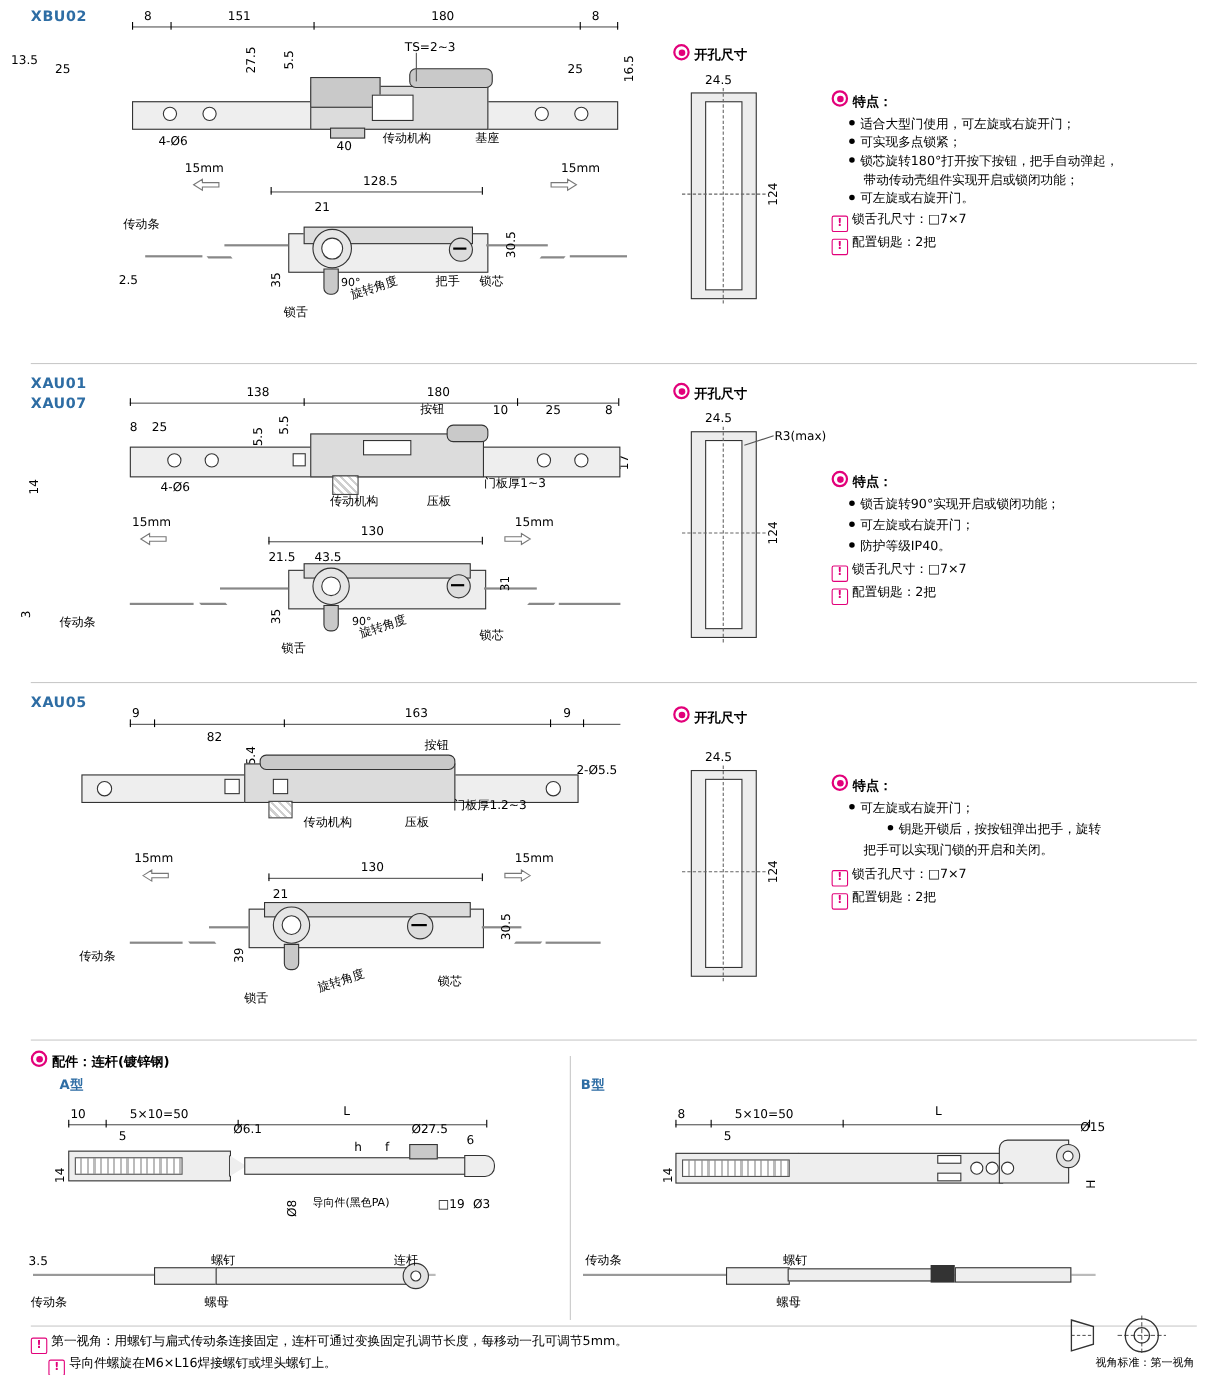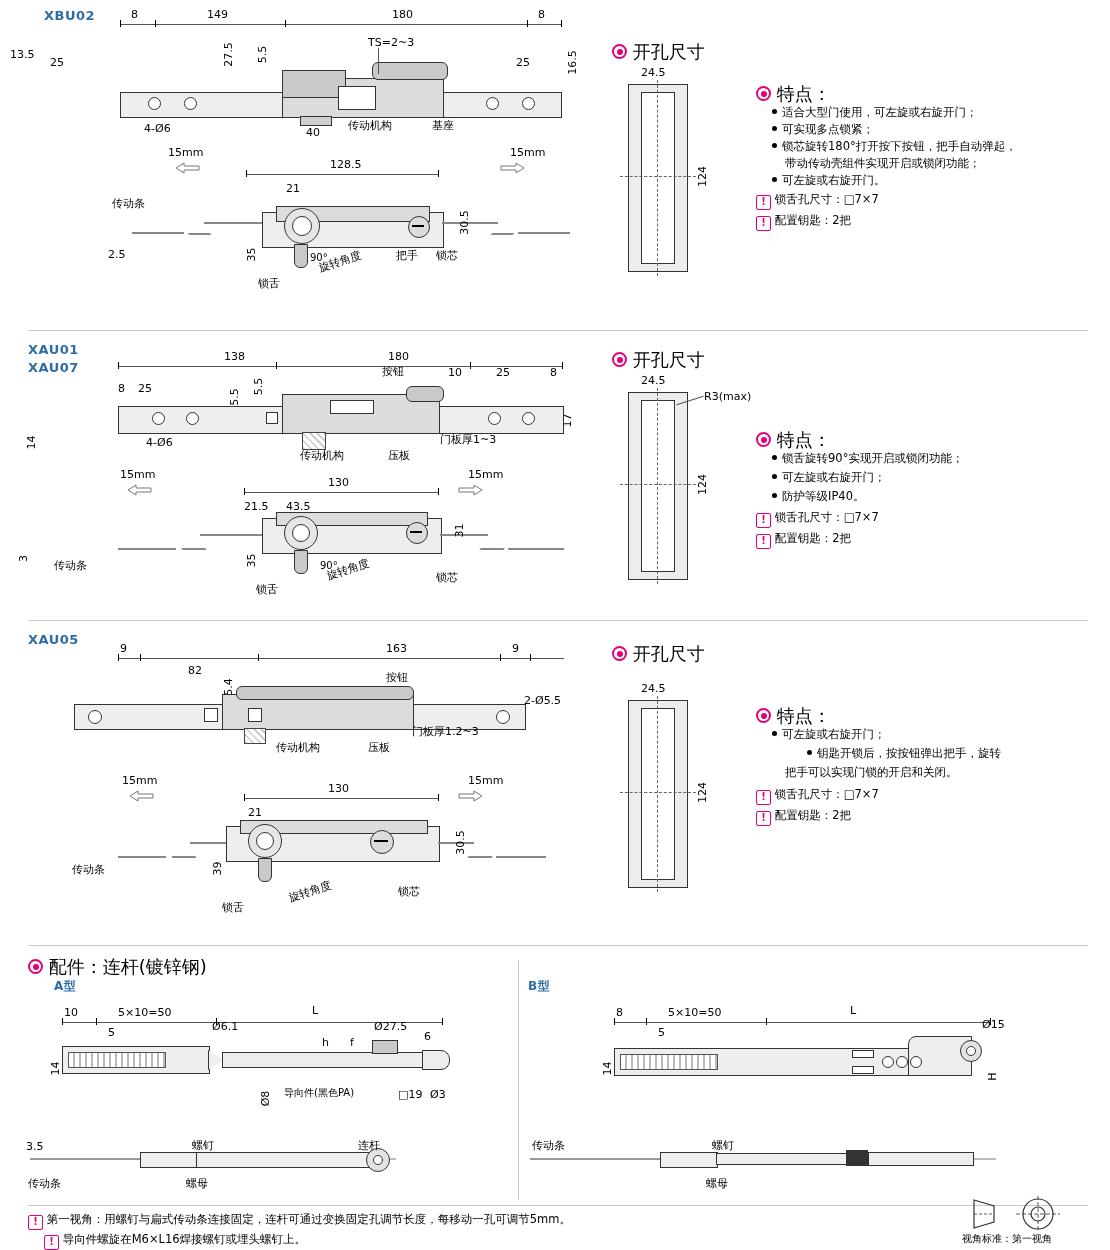--- a/index.html
+++ b/index.html
@@ -8,21 +8,21 @@
     font-family:"DejaVu Sans","Liberation Sans",sans-serif;
     font-size:11px;color:#000;position:relative;overflow:hidden;
   }
   .hr{position:absolute;left:28px;width:1060px;height:0;border-top:1px solid #c9c9c9;}
   .vline{position:absolute;width:0;border-left:1px solid #c9c9c9;}
   .model{position:absolute;color:#2e6da4;font-size:13px;font-weight:bold;letter-spacing:.5px;}
   .lbl{position:absolute;font-size:11px;white-space:nowrap;}
   .dim{position:absolute;font-size:11px;white-space:nowrap;}
   .dimv{position:absolute;font-size:11px;white-space:nowrap;transform-origin:center center;}
   .rot90{transform:rotate(-90deg);}
-  .feat-title{position:absolute;font-size:18px;white-space:nowrap;}
+  .feat-title{position:absolute;font-size:12px;white-space:nowrap;font-weight:bold;}
   .bullet{position:absolute;font-size:11.5px;line-height:17px;white-space:nowrap;}
   .ico-o{display:inline-block;width:11px;height:11px;border:2px solid #e2007a;border-radius:50%;position:relative;vertical-align:-1px;}
   .ico-o::after{content:"";position:absolute;left:2.5px;top:2.5px;width:6px;height:6px;background:#e2007a;border-radius:50%;}
   .ico-excl{display:inline-block;width:13px;height:13px;border:1.6px solid #e2007a;border-radius:2px;position:relative;vertical-align:-2px;color:#e2007a;font-size:10px;line-height:12px;text-align:center;font-weight:bold;}
   .dot{display:inline-block;width:5px;height:5px;background:#000;border-radius:50%;vertical-align:2px;margin-right:5px;}
   
   .ln{position:absolute;background:#000;}
   .lnh{height:1px;}
   .lnv{width:1px;}
   .thin{background:#555;}
@@ -45,21 +45,21 @@
 </style>
 </head>
 <body>
 
 <div class="hr" style="top:330px;"></div>
 <div class="hr" style="top:620px;"></div>
 <div class="hr" style="top:945px;"></div>
 <div class="hr" style="top:1205px;"></div>
 <div class="vline" style="top:960px;height:240px;left:518px;"></div>
 
-<div class="model" style="left:28px;top:8px;margin-left:16px;">XBU02</div>
+<div class="model" style="left:28px;top:8px;">XBU02</div>
 
 <div class="ln lnh" style="left:120px;top:92px;width:440px;height:2px;"></div>
 <div class="body-light" style="left:120px;top:92px;width:440px;height:24px;"></div>
 <div class="body-fill" style="left:282px;top:78px;width:160px;height:38px;"></div>
 <div class="body-fill2" style="left:282px;top:70px;width:62px;height:26px;"></div>
 <div class="white" style="left:338px;top:86px;width:36px;height:22px;"></div>
 <div class="body-fill2 rnd" style="left:372px;top:62px;width:74px;height:16px;"></div>
 <div class="ln lnh" style="left:300px;top:116px;width:30px;height:8px;background:#cfcfcf;border:1px solid #333;"></div>
 
 <div style="position:absolute;left:148px;top:97px;width:11px;height:11px;border:1px solid #333;border-radius:50%;background:#fff;"></div>
@@ -67,21 +67,21 @@
 <div style="position:absolute;left:486px;top:97px;width:11px;height:11px;border:1px solid #333;border-radius:50%;background:#fff;"></div>
 <div style="position:absolute;left:522px;top:97px;width:11px;height:11px;border:1px solid #333;border-radius:50%;background:#fff;"></div>
 
 <div class="ln lnh thin" style="left:120px;top:24px;width:442px;"></div>
 <div class="tick" style="left:120px;top:20px;"></div>
 <div class="tick" style="left:155px;top:20px;"></div>
 <div class="tick" style="left:285px;top:20px;"></div>
 <div class="tick" style="left:527px;top:20px;"></div>
 <div class="tick" style="left:561px;top:20px;"></div>
 <div class="dim" style="left:131px;top:8px;">8</div>
-<div class="dim" style="left:207px;top:8px;">149</div>
+<div class="dim" style="left:207px;top:8px;">151</div>
 <div class="dim" style="left:392px;top:8px;">180</div>
 <div class="dim" style="left:538px;top:8px;">8</div>
 
 <div class="dim" style="left:10px;top:48px;text-align:center;">13.5</div>
 <div class="dim" style="left:50px;top:56px;">25</div>
 <div class="dim" style="left:516px;top:56px;">25</div>
 <div class="dimv rot90" style="left:216px;top:48px;">27.5</div>
 <div class="dimv rot90" style="left:254px;top:48px;">5.5</div>
 <div class="dimv rot90" style="left:560px;top:56px;">16.5</div>
 
@@ -265,21 +265,21 @@
 <div class="model" style="left:28px;top:632px;">XAU05</div>
 
 <div class="ln lnh thin" style="left:118px;top:658px;width:446px;"></div>
 <div class="tick" style="left:118px;top:654px;"></div>
 <div class="tick" style="left:140px;top:654px;"></div>
 <div class="tick" style="left:258px;top:654px;"></div>
 <div class="tick" style="left:500px;top:654px;"></div>
 <div class="tick" style="left:530px;top:654px;"></div>
 <div class="dim" style="left:120px;top:642px;">9</div>
 <div class="dim" style="left:188px;top:664px;">82</div>
-<div class="dim" style="left:386px;top:642px;">163</div>
+<div class="dim" style="left:368px;top:642px;">163</div>
 <div class="dim" style="left:512px;top:642px;">9</div>
 <div class="dimv rot90" style="left:216px;top:684px;">25.4</div>
 <div class="lbl" style="left:524px;top:694px;">2-Ø5.5</div>
 
 <div class="body-light" style="left:74px;top:704px;width:450px;height:24px;"></div>
 <div class="body-fill" style="left:222px;top:694px;width:190px;height:34px;"></div>
 <div class="body-fill2 rnd" style="left:236px;top:686px;width:176px;height:12px;"></div>
 <div class="white" style="left:248px;top:708px;width:12px;height:12px;"></div>
 <div class="white" style="left:204px;top:708px;width:12px;height:12px;"></div>
 <div style="position:absolute;left:88px;top:710px;width:12px;height:12px;border:1px solid #333;border-radius:50%;background:#fff;"></div>
@@ -445,13 +445,13 @@
 <div style="position:absolute;left:968px;top:1196px;">
   <svg width="120" height="36">
     <polygon points="6,4 26,10 26,26 6,32" fill="none" stroke="#333" stroke-width="1.2"></polygon>
     <line x1="6" y1="18" x2="26" y2="18" stroke="#333" stroke-dasharray="3,2" stroke-width="0.8"></line>
     <circle cx="70" cy="18" r="15" fill="none" stroke="#333" stroke-width="1.2"></circle>
     <circle cx="70" cy="18" r="7" fill="none" stroke="#333" stroke-width="1.2"></circle>
     <line x1="48" y1="18" x2="92" y2="18" stroke="#333" stroke-dasharray="4,2" stroke-width="0.8"></line>
     <line x1="70" y1="0" x2="70" y2="36" stroke="#333" stroke-dasharray="4,2" stroke-width="0.8"></line>
   </svg>
 </div>
-<div class="note small" style="left:962px;top:1232px;">视角标准：第一视角</div>
+<div class="note small" style="left:996px;top:1232px;">视角标准：第一视角</div>
 
 </body></html>

